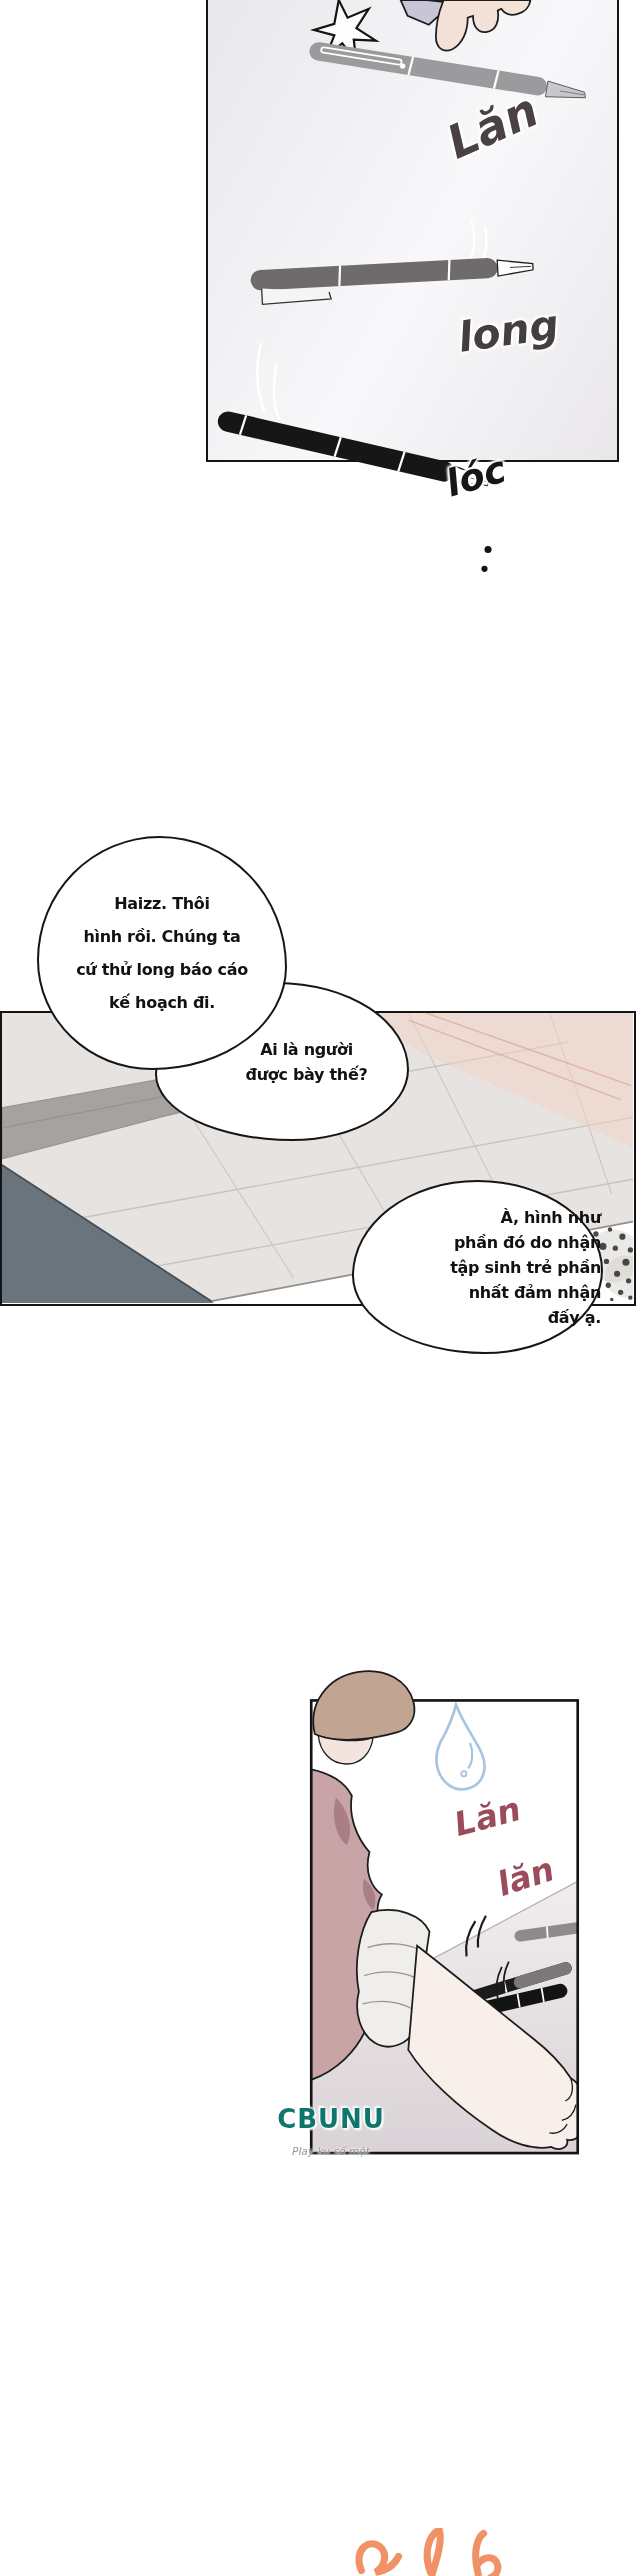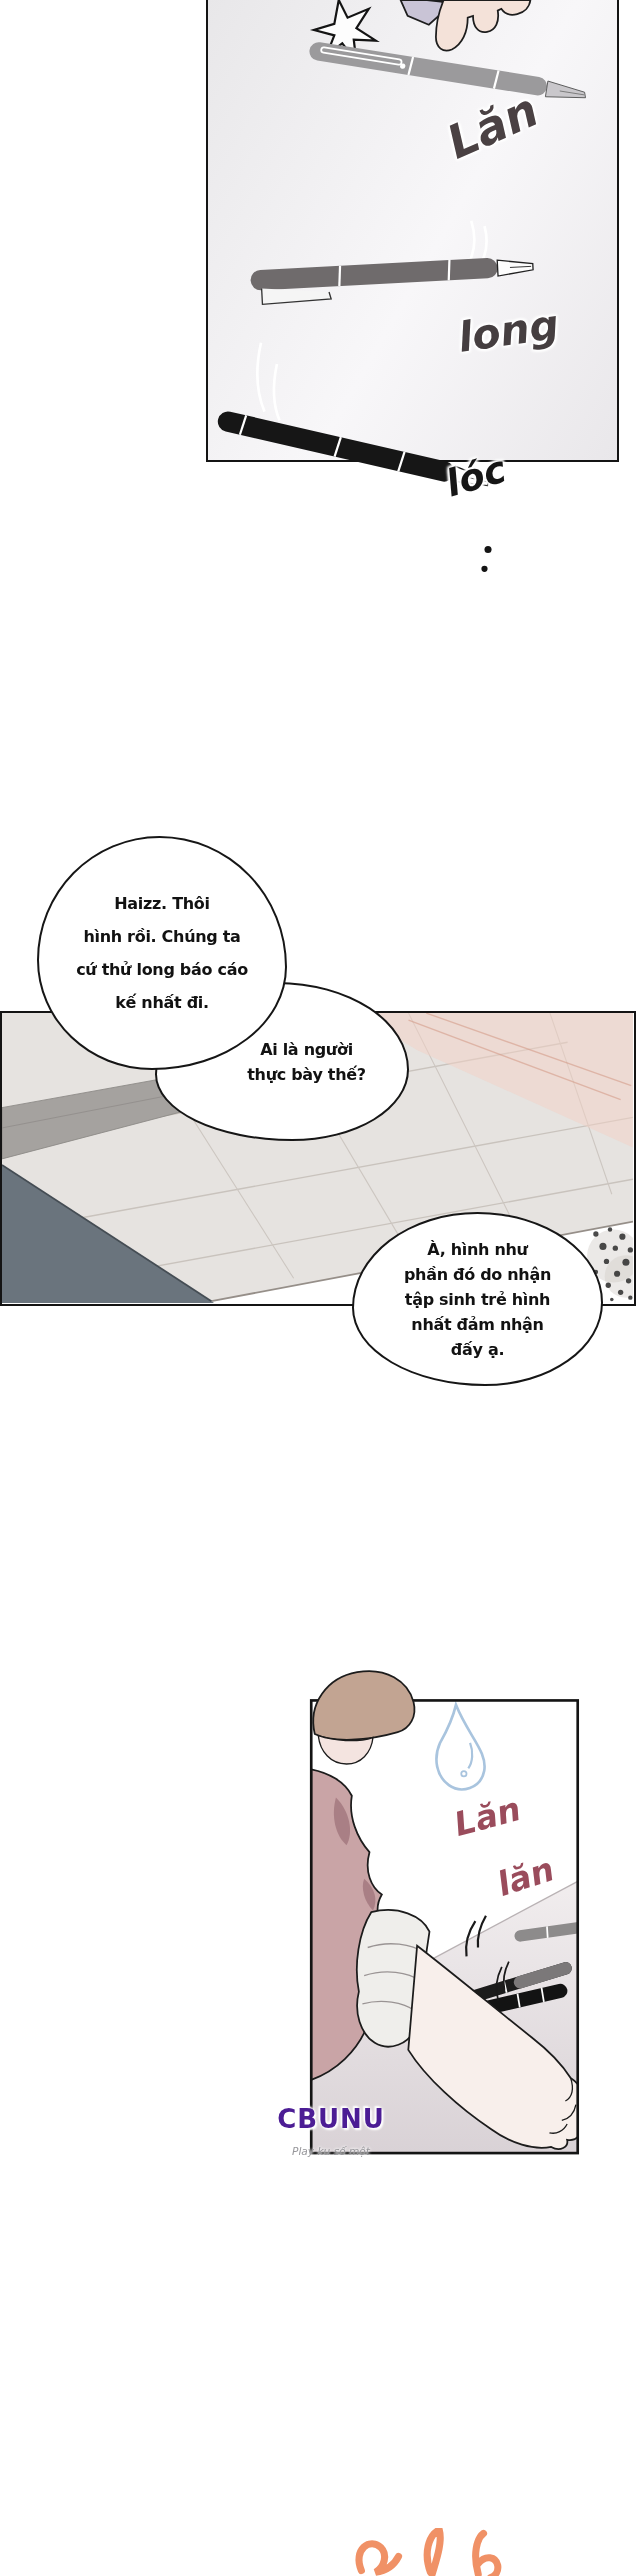--- a/index.html
+++ b/index.html
@@ -13,34 +13,34 @@
           border:2.7px solid #141414;background:#ffffff;}
   #panel2 svg{display:block;}
   #panel3{position:absolute;left:283px;top:1656px;width:300px;height:508px;}
   
   .bubble{position:absolute;background:#ffffff;border:2.2px solid #161616;display:flex;
           flex-direction:column;justify-content:center;align-items:center;text-align:center;
           color:#121212;font-weight:700;font-size:16px;line-height:25px;letter-spacing:-0.3px;z-index:6;}
   #bubble1{left:37px;top:836px;width:246px;height:230px;border-radius:49% 51% 54% 46% / 53% 56% 44% 47%;gap:8px;}
   #bubble2{left:155px;top:982px;width:254px;height:159px;padding-left:49px;box-sizing:border-box;
            border-radius:48% 52% 46% 54% / 58% 55% 45% 42%;z-index:5;}
-  #bubble3{left:352px;top:1212px;width:247px;height:170px;border-radius:50% 50% 47% 53% / 55% 52% 48% 45%;}
+  #bubble3{left:352px;top:1180px;width:247px;height:170px;border-radius:50% 50% 47% 53% / 55% 52% 48% 45%;align-items:flex-end;}
   
   .sfx{position:absolute;font-family:"DejaVu Sans",sans-serif;font-style:italic;font-weight:700;
        white-space:nowrap;z-index:4;
        text-shadow:0 0 2.7px #fff,0 0 3.5px #fff,1.8px 1.8px 2.7px #fff,-1.8px -1.8px 2.7px #fff,1.8px -1.8px 2.7px #fff,-1.8px 1.8px 2.7px #fff;}
   #sfx-lan1{left:446px;top:99px;font-size:46px;color:#4a4143;transform:rotate(-24deg);}
   #sfx-long{left:458px;top:307px;font-size:41px;color:#453e40;transform:rotate(-8deg);}
   #sfx-loc{left:446px;top:455px;font-size:37px;color:#161616;transform:rotate(-16deg);z-index:7;}
   #panel3-sfx{position:absolute;left:313px;top:1702px;width:261px;height:447px;overflow:hidden;z-index:5;}
   #sfx-lan2{left:141px;top:95px;font-size:33px;color:#9a4c5c;transform:rotate(-15deg);}
   #sfx-lan3{left:184px;top:155px;font-size:33px;color:#9a4c5c;transform:rotate(-18deg);}
   
   #watermark{position:absolute;left:258px;top:2104px;width:146px;text-align:center;z-index:8;}
-  #wm-name{font-weight:700;font-size:26px;letter-spacing:0.9px;color:#4c1d95;
+  #wm-name{font-weight:700;font-size:26px;letter-spacing:0.9px;color:#0f766e;
            text-shadow:0 0 2.7px #fff,0 0 4.4px #fff,1.8px 1.8px 1.8px #fff,-1.8px -1.8px 1.8px #fff;}
   #wm-tag{font-style:italic;font-size:10.6px;color:#96969a;margin-top:11px;
           text-shadow:0 0 2.7px #fff,0 0 3.5px #fff;}
   #signature{position:absolute;left:349px;top:2528px;z-index:3;}
 </style>
 </head>
 <body>
 
 <div id="page">
 
@@ -148,34 +148,34 @@
             <circle cx="700" cy="316" r="3"></circle>
             <circle cx="711" cy="322" r="2.5"></circle>
           <circle cx="690" cy="324" r="2"></circle>
         </g>
       </g>
     </svg>
   </div>
 
   <div id="bubble2" class="bubble">
     <div>Ai là người</div>
-    <div>thực bày thế?</div>
+    <div>được bày thế?</div>
   </div>
 
   <div id="bubble1" class="bubble">
     <div>Haizz. Thôi</div>
     <div>hình rồi. Chúng ta</div>
     <div>cứ thử long báo cáo</div>
-    <div>kế nhất đi.</div>
+    <div>kế hoạch đi.</div>
   </div>
 
   <div id="bubble3" class="bubble">
     <div>À, hình như</div>
     <div>phần đó do nhận</div>
-    <div>tập sinh trẻ hình</div>
+    <div>tập sinh trẻ phần</div>
     <div>nhất đảm nhận</div>
     <div>đấy ạ.</div>
   </div>
 
   <div id="panel3">
     <svg width="300" height="508" viewBox="0 0 340 575">
       <defs>
         <clipPath id="p3clip">
             <rect x="32" y="50" width="302" height="513"></rect>
           </clipPath>

